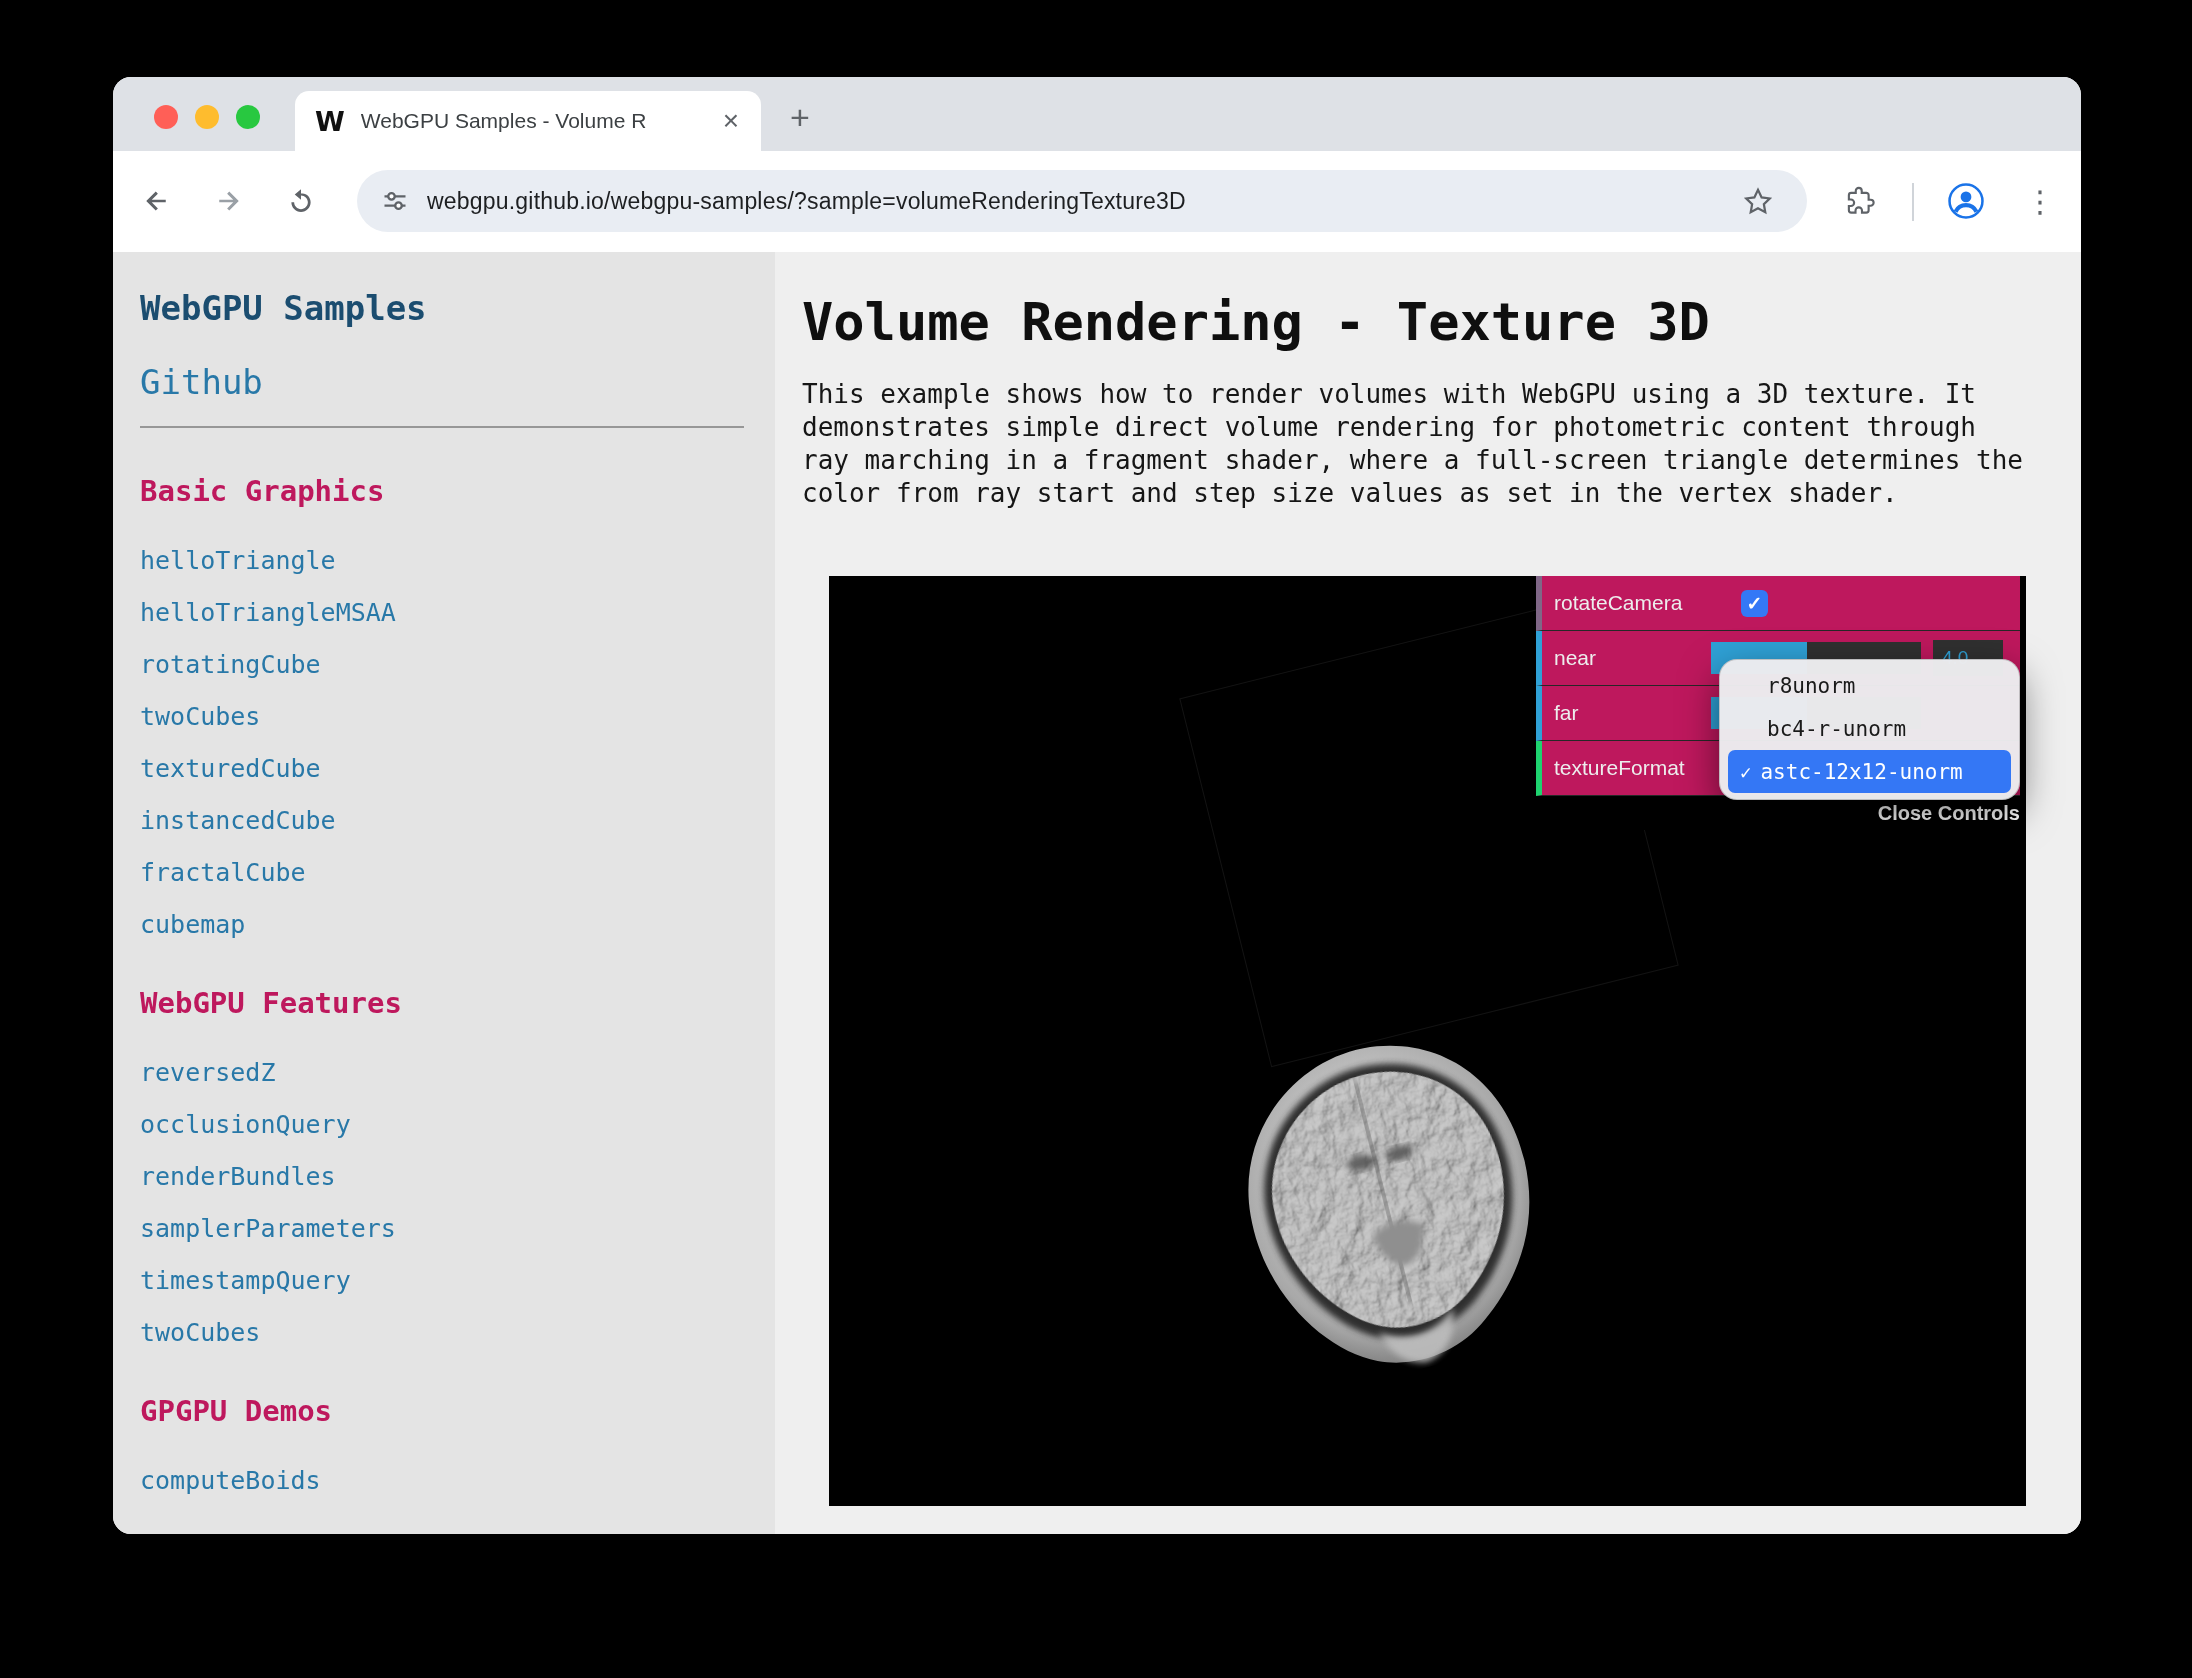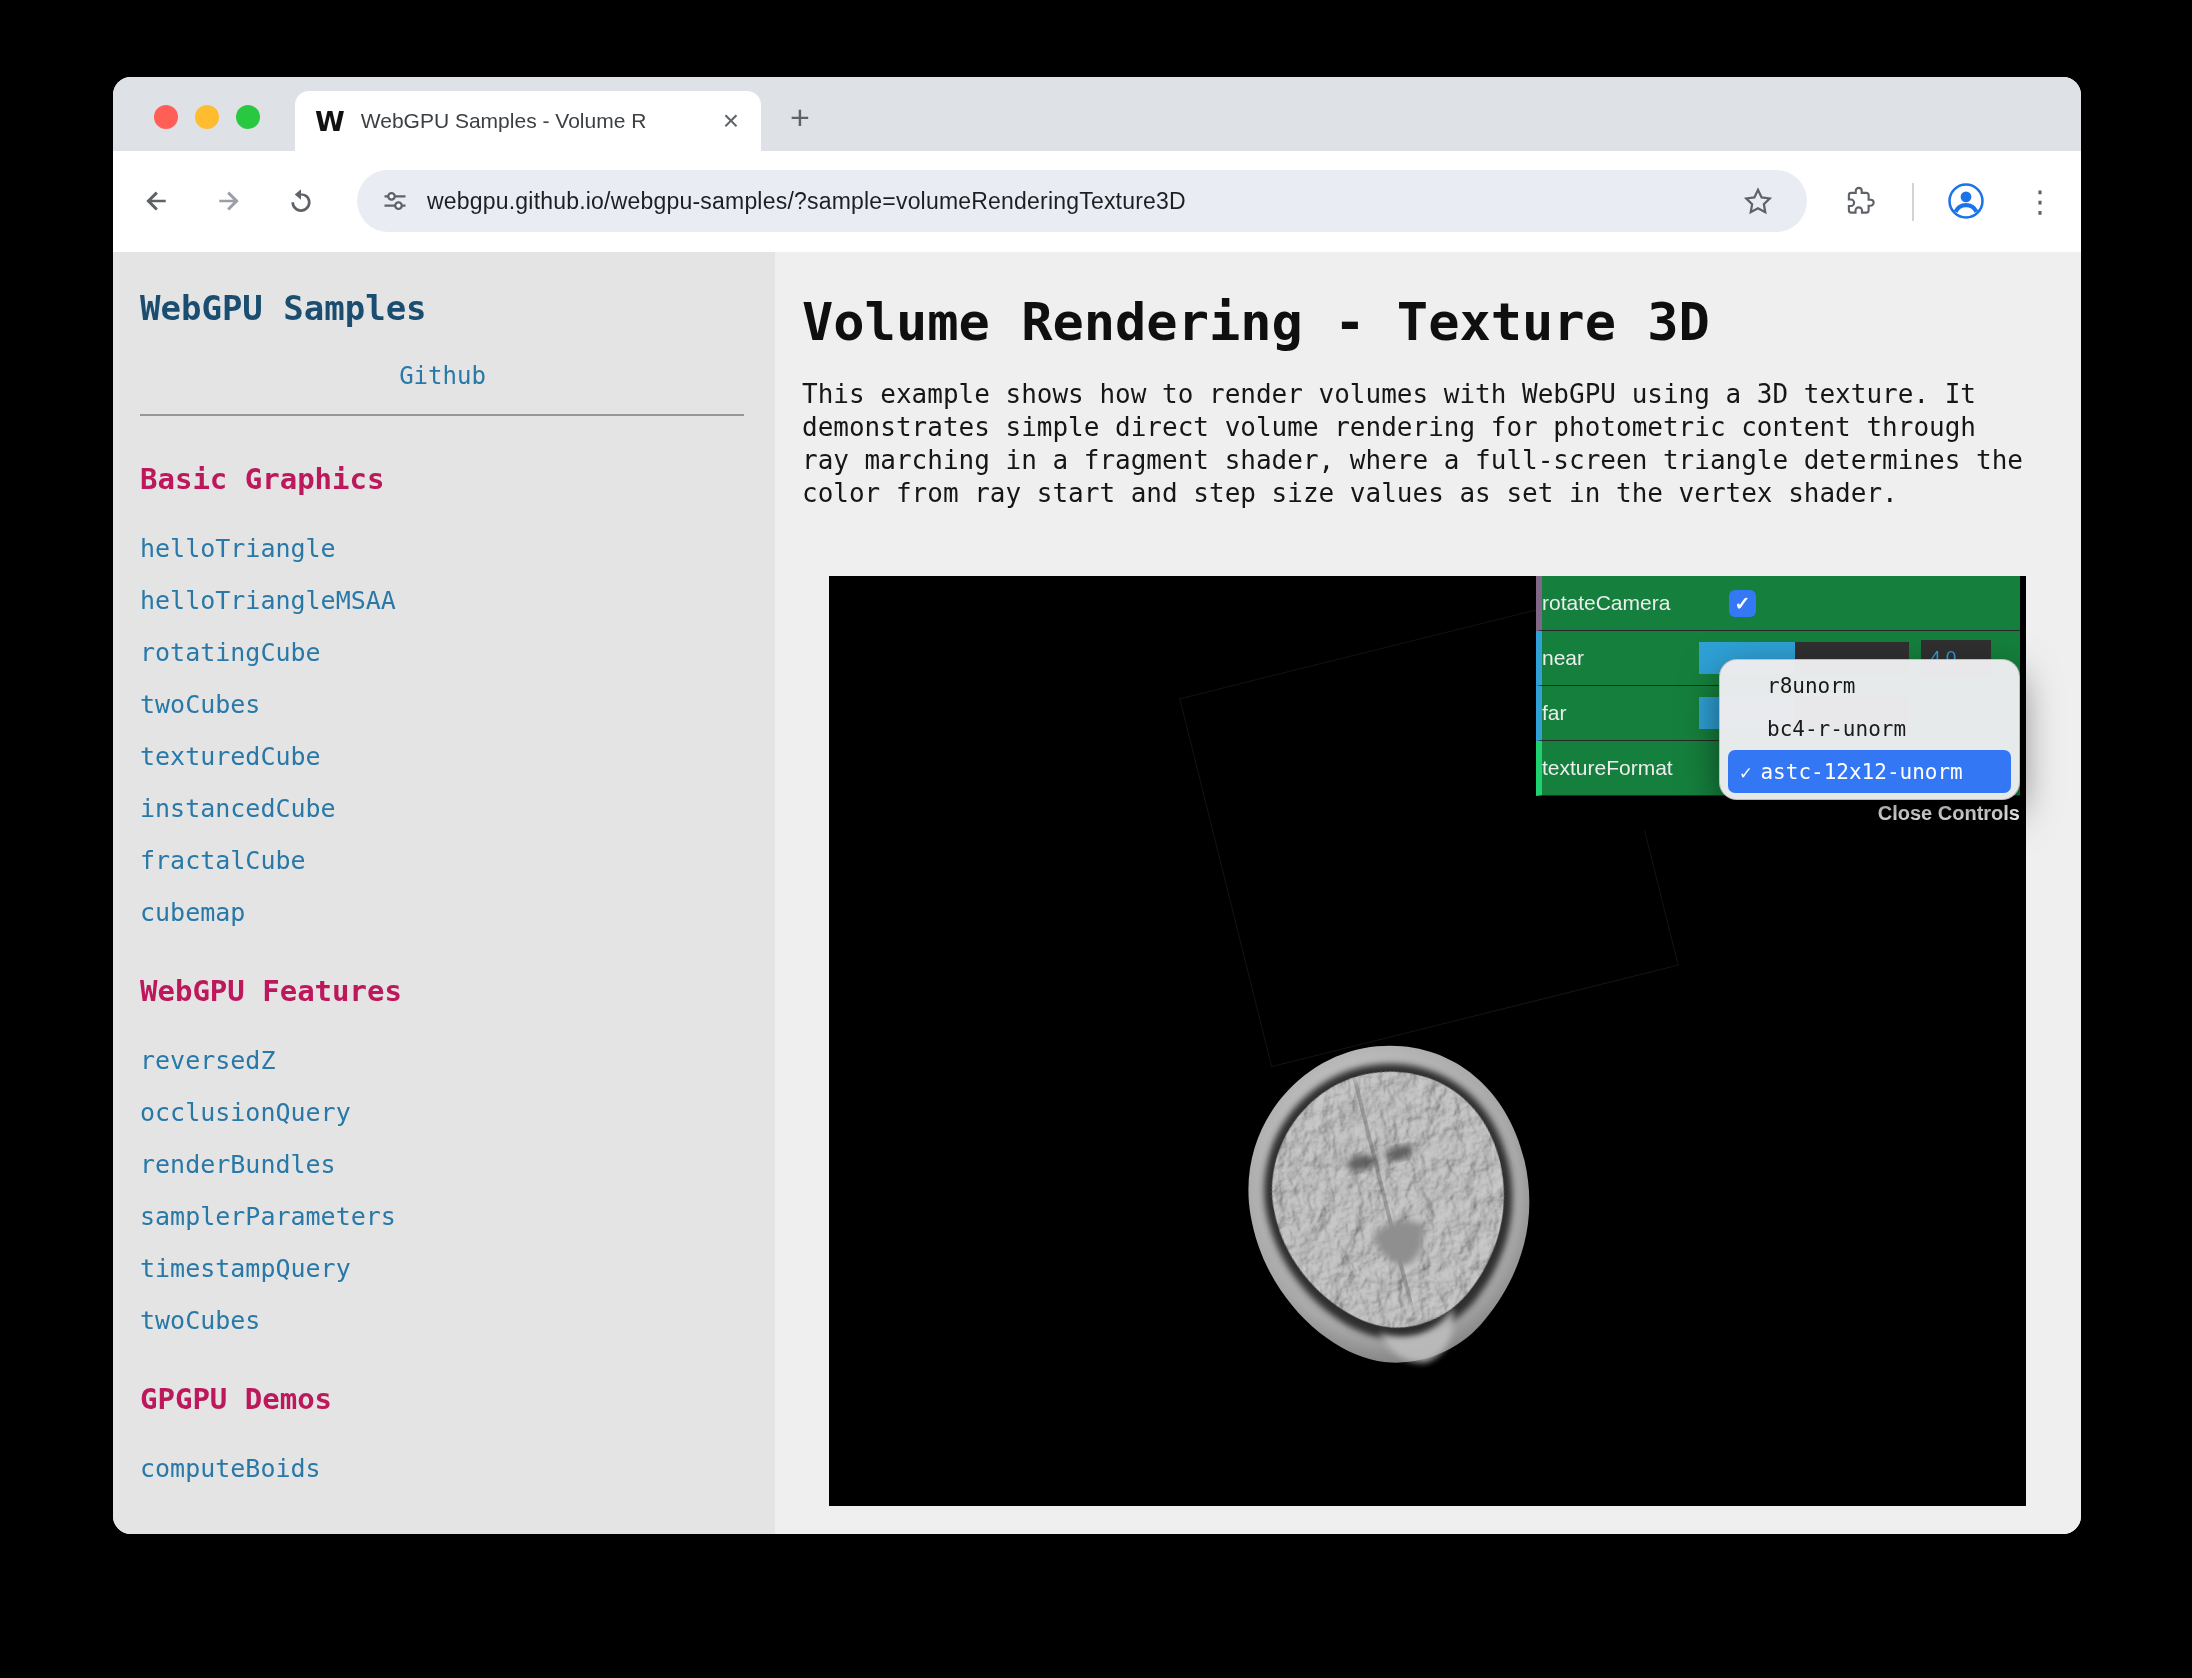--- a/index.html
+++ b/index.html
@@ -35,21 +35,21 @@
          white-space:nowrap; }
   .tb-divider { position:absolute; left:1799px; top:32px; width:2px; height:38px; background:#d0d4d9; }
   .kebab { font-size:30px; color:#5f6368; }
 
   
   .content { position:absolute; top:175px; left:0; right:0; bottom:0; display:flex;
              font-family:"DejaVu Sans Mono","Liberation Mono",monospace; }
 
   .sidebar { width:662px; background:#e4e4e4; padding:36px 30px 0 27px; overflow:hidden; }
   .sb-title { font-size:34px; font-weight:600; color:#1b4d70; }
-  .sb-github { display:block; margin-top:34px; font-size:24px; color:#2878a8; text-decoration:none;text-align:center; }
+  .sb-github { display:block; margin-top:34px; font-size:34px; color:#2878a8; text-decoration:none; }
   .sb-hr { margin-top:24px; width:604px; border:0; border-top:2px solid #979797; }
   .sb-head { font-size:29px; font-weight:600; color:#be185d; margin-top:46px; margin-bottom:38px; }
   .sb-link { display:block; font-size:25px; line-height:30px; color:#2878a8; text-decoration:none;
              margin-bottom:22px; }
 
   .main { flex:1; background:#efefef; padding:40px 0 0 27px; overflow:hidden; }
   .page-title { font-family:inherit; font-size:52px; line-height:60px; font-weight:700; color:#0f0f0f; }
   .src-links { margin-top:24px; font-size:27px; line-height:34px; }
   .src-links a { color:#2878a8; text-decoration:none; }
   .src-dash { color:#222; margin:0 14px; }
@@ -57,22 +57,22 @@
 
   
   .canvas { position:relative; margin-top:66px; margin-left:27px; width:1197px; height:930px;
             background:#000; }
   .brain { position:absolute; left:354px; top:430px; width:420px; height:420px; }
   .volhint { position:absolute; left:390px; top:66px; width:420px; height:380px;
              border:1px solid #131313; transform:rotate(-14deg); }
 
   
   .gui { position:absolute; top:0; right:6px; width:484px; font-family:"Liberation Sans",sans-serif; }
-  .gui-row { height:55px; background:#15803d; border-bottom:1px solid #272727; display:flex;
-             align-items:center; }
+  .gui-row { height:55px; background:#be185d; border-bottom:1px solid #272727; display:flex;
+             align-items:center; padding-left:12px; }
   .gui-row .lbl { flex:0 0 157px; font-size:21px; color:#ededed; }
   .b-bool{border-left:6px solid #806787;} .b-num{border-left:6px solid #2FA1D6;}
   .b-opt{border-left:6px solid #1ed36f;}
   .gcheck { margin-left:30px; width:27px; height:27px; border-radius:6px; background:#3478f6;
             color:#fff; font-size:19px; font-weight:700; display:flex; align-items:center;
             justify-content:center; }
   .gslider { width:210px; height:32px; background:#303030; position:relative; }
   .gslider .fill { position:absolute; left:0; top:0; bottom:0; width:96px; background:#2FA1D6; }
   .gnum { margin-left:12px; width:70px; height:36px; background:#303030; color:#2FA1D6;
           font-size:19px; line-height:36px; padding-left:9px; }

